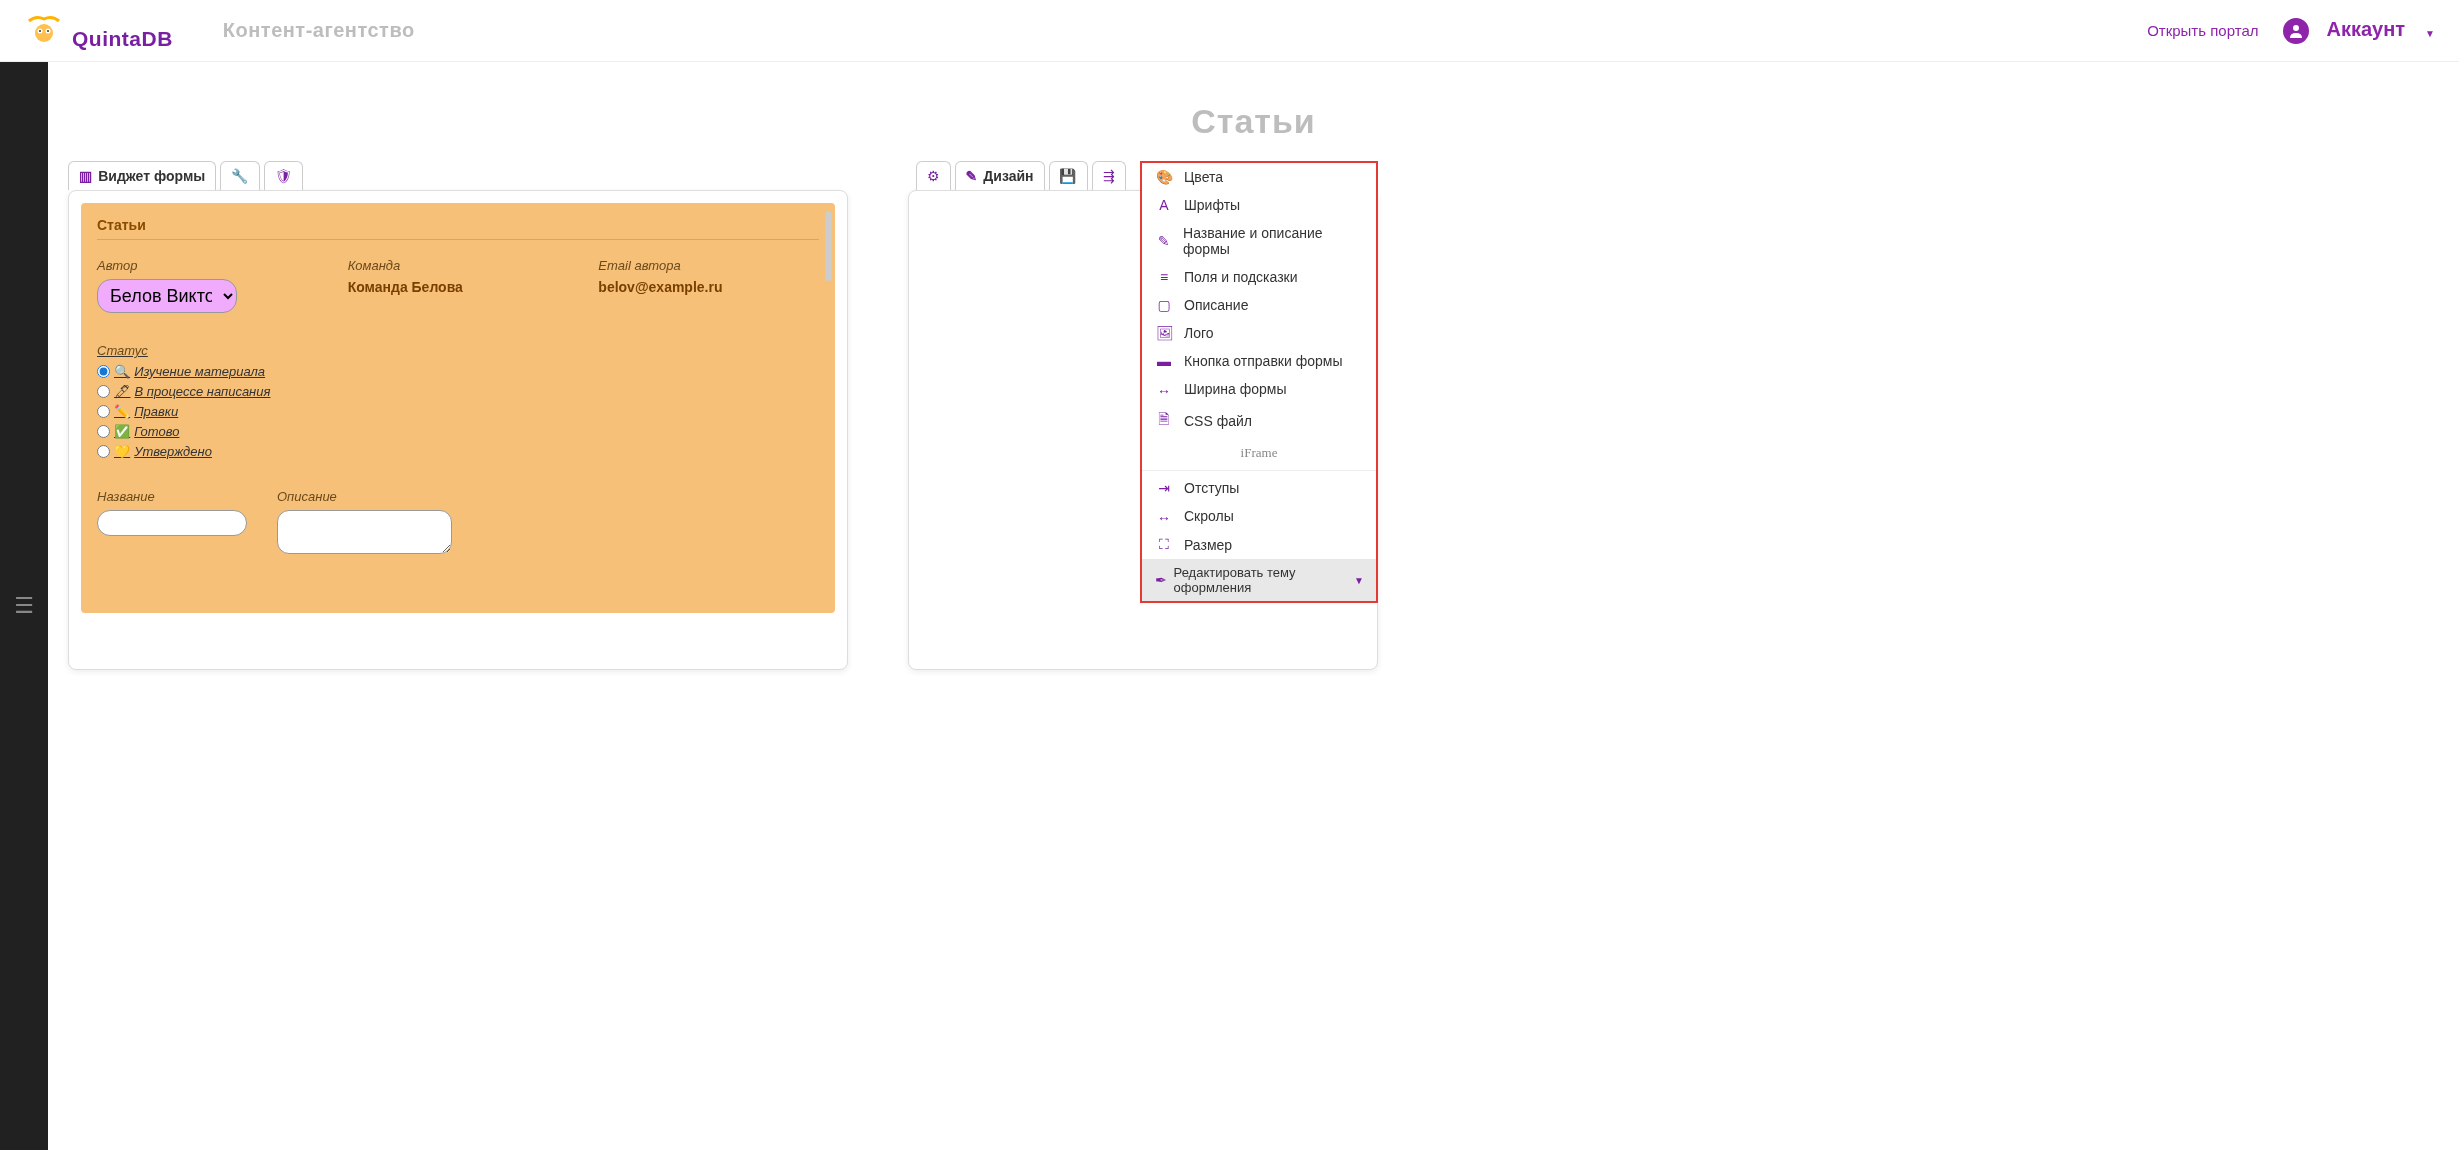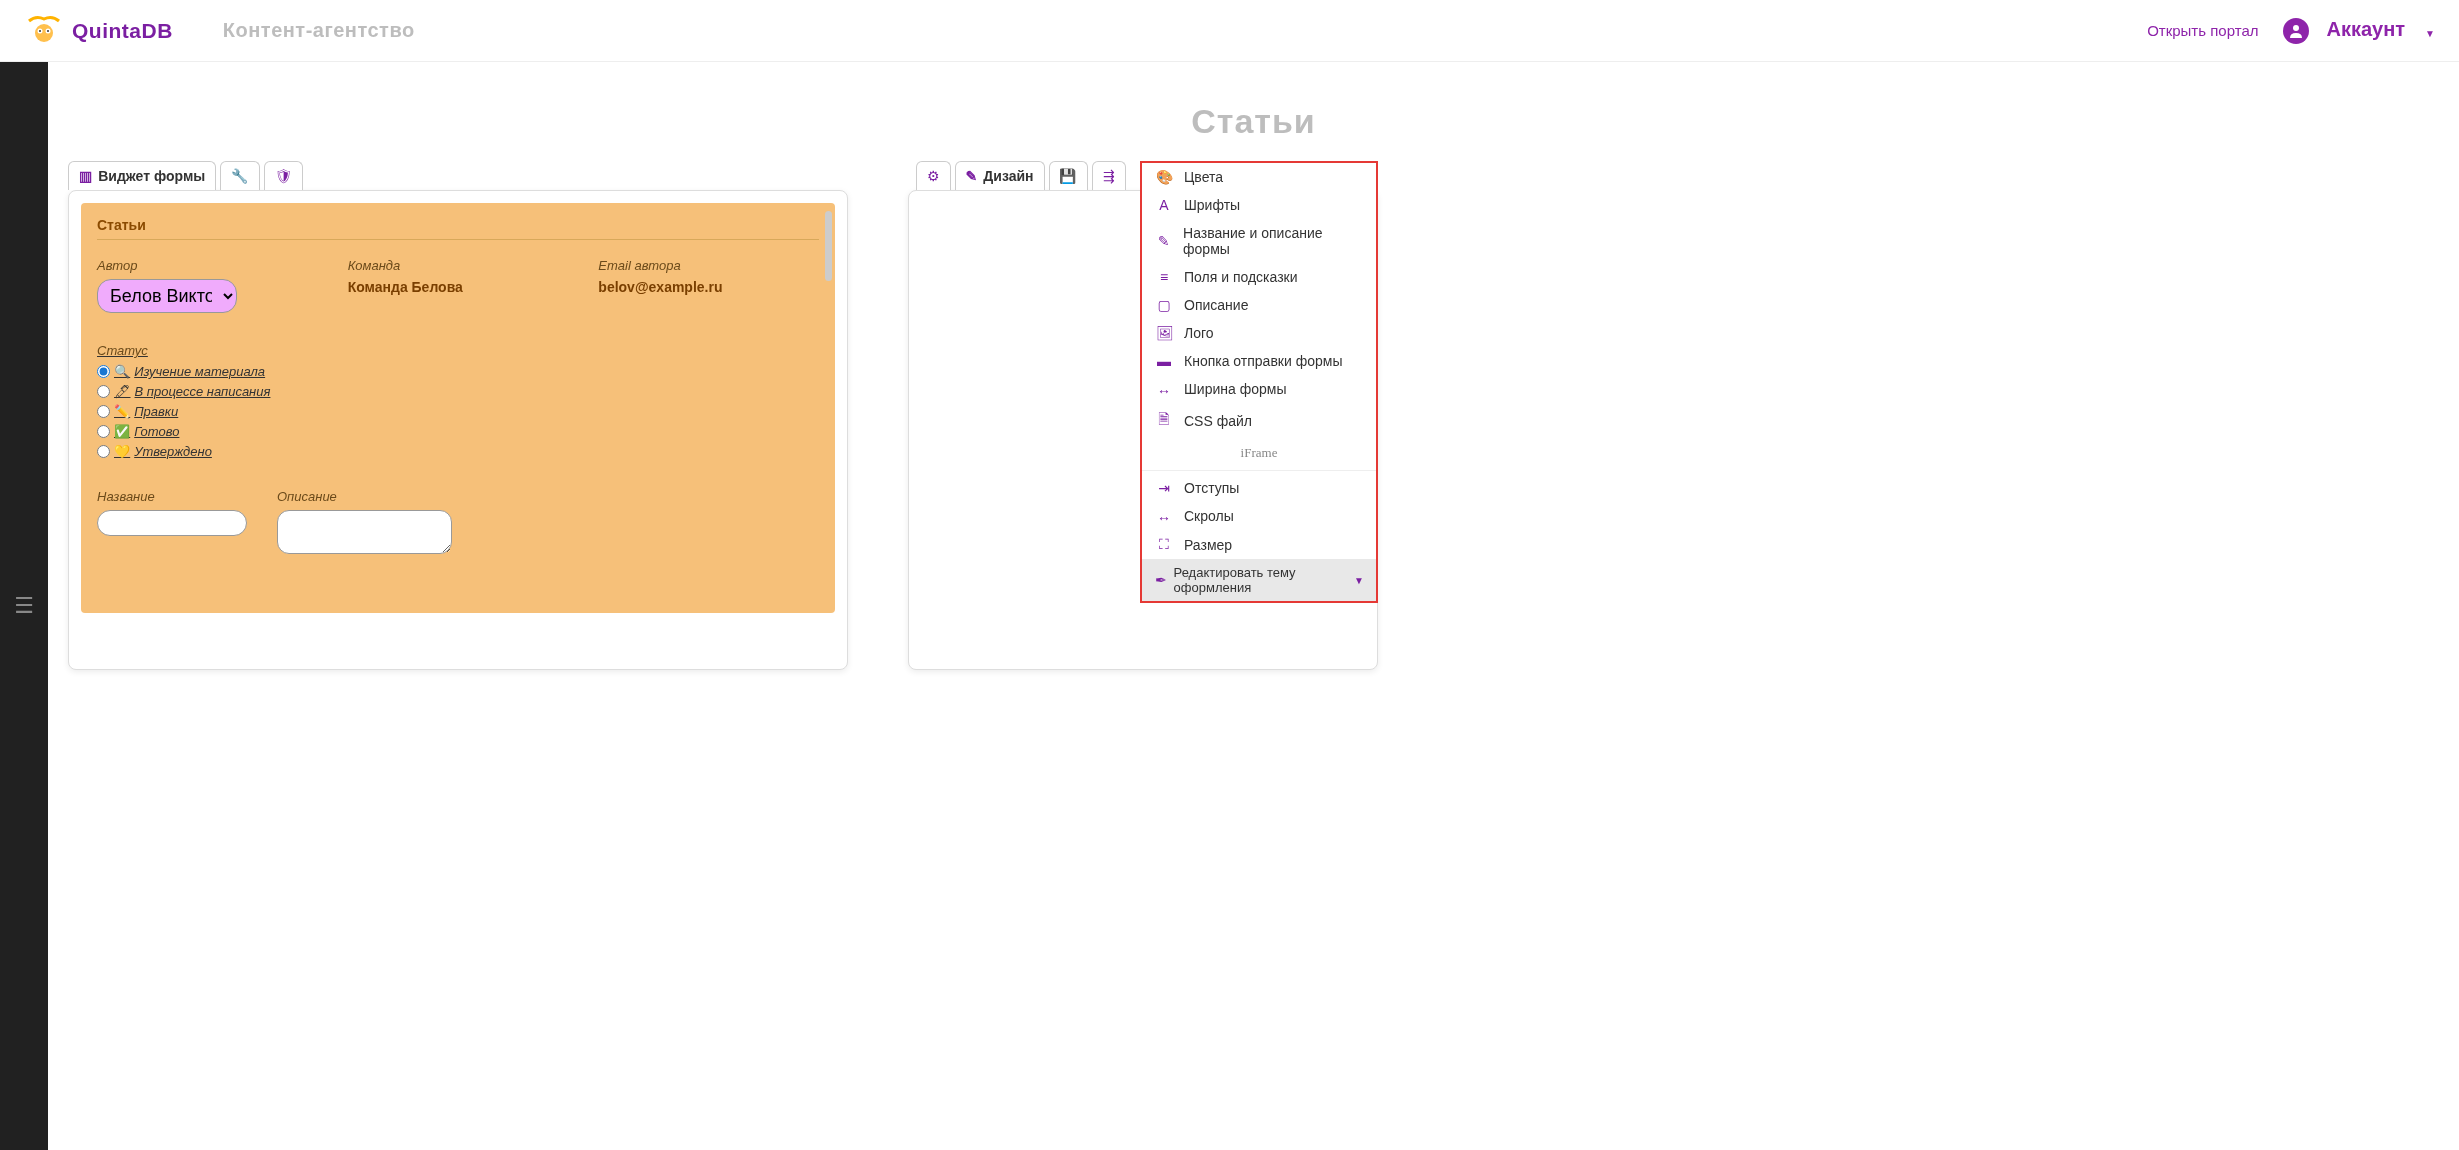--- a/index.html
+++ b/index.html
@@ -2,21 +2,21 @@
 <html><head>
 <meta charset="utf-8">
 <style>
 * { box-sizing: border-box; margin: 0; padding: 0; }
 body { font-family: 'Segoe UI', Arial, sans-serif; background: #fff; color: #333; }
 
 .header {
   display: flex; align-items: center; padding: 8px 24px; height: 62px;
   background: #fff; border-bottom: 1px solid #eee;
 }
-.logo-area { display: flex; align-items: center; gap: 8px; }
+.logo-area { display: flex; align-items: flex-end; gap: 8px; }
 .logo-img { width: 40px; height: 40px; display:flex; align-items:center; justify-content:center; }
 .logo-text { color: #7b1fa2; font-weight: 700; font-size: 21px; letter-spacing: 0.5px; }
 .app-title { color: #bdbdbd; font-weight: 700; font-size: 20px; margin-left: 50px; letter-spacing: 0.5px; }
 .header-right { margin-left: auto; display: flex; align-items: center; gap: 24px; }
 .open-portal { color: #8e24aa; font-size: 15px; cursor: pointer; }
 .account { display: flex; align-items: flex-start; gap: 18px; color: #8e24aa; font-weight: 700; font-size: 20px; cursor: pointer; }
 .account-av { width: 26px; height: 26px; border-radius: 50%; background:#8e24aa; display:flex; align-items:center; justify-content:center; }
 .account-caret { font-size: 10px; color:#8e24aa; margin-left:2px; margin-top:10px; }
 
 .layout { display: flex; min-height: calc(100vh - 62px); }

